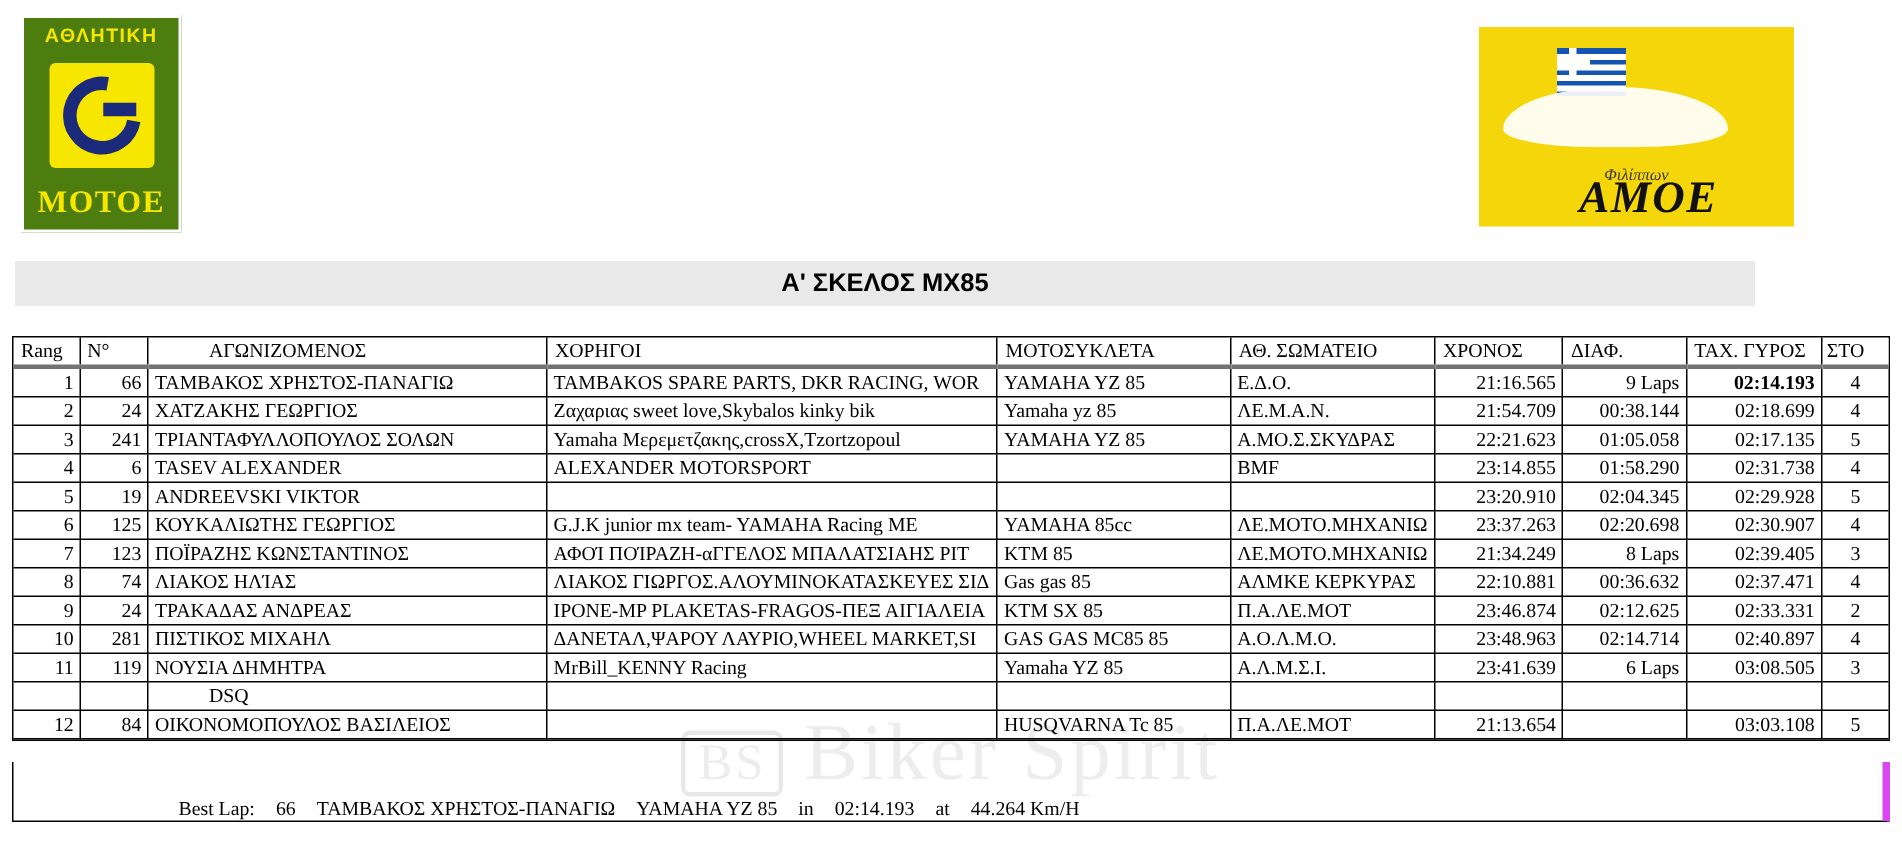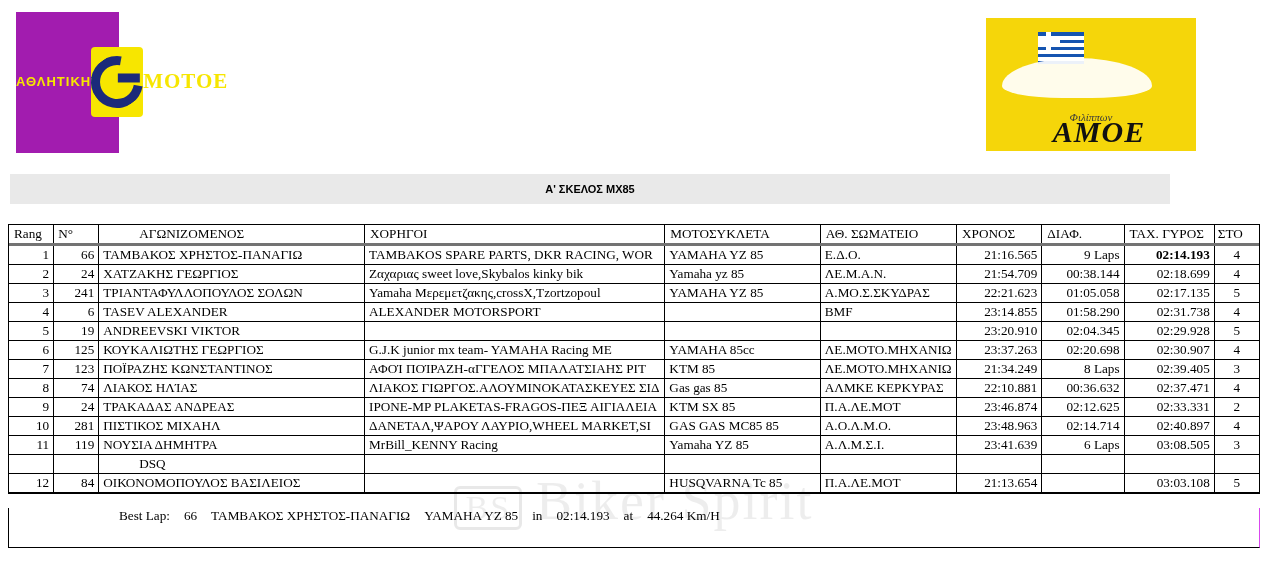--- a/index.html
+++ b/index.html
@@ -18,24 +18,24 @@
 
   
   .header {
     position: relative;
     height: 168px;
   }
   .logo-left {
     position: absolute;
     left: 14px; top: 10px;
     width: 107px; height: 145px;
-    background: #a21caf;
+    background: #4d7c0f;
     border: 2px solid #ffffff;
     display: flex;
-    flex-direction: row;
+    flex-direction: column;
     align-items: center;
     justify-content: space-between;
     padding: 4px 0 6px 0;
   }
   .logo-left .l-top {
     color: #f7e600;
     font-family: "Liberation Sans", sans-serif;
     font-weight: bold;
     font-size: 13px;
     letter-spacing: 1px;
@@ -161,21 +161,21 @@
     left: 10px; top: 174px;
     width: 1160px; height: 30px;
     background: #e9e9e9;
     display: flex;
     align-items: center;
     justify-content: center;
   }
   .subtitle-bar span {
     font-family: "Liberation Sans", sans-serif;
     font-weight: bold;
-    font-size: 11px;
+    font-size: 17px;
     color: #000;
   }
 
   
   .table-wrap {
     position: absolute;
     left: 8px; top: 224px;
     width: 1252px;
     border: 1px solid #000;
     background: #fff;
@@ -226,25 +226,25 @@
   td.best.bold { font-weight: bold; }
   tr.dsq td { height: 19px; padding-left: 40px; }
   td.dsq-label { text-align: left; padding-left: 60px; }
 
   
   .footer {
     position: absolute;
     left: 8px; top: 508px;
     width: 1252px; height: 40px;
     border-left: 1px solid #000;
-    border-right: 1px solid #d946ef;
+    border-right: 5px solid #d946ef;
     border-bottom: 1px solid #000;
     background: #fff;
     display: flex;
-    align-items: flex-start;
+    align-items: flex-end;
     padding-left: 110px;
     font-family: "Liberation Serif", serif;
     font-size: 13.2px;
   }
   .footer .seg { margin-right: 14px; }
 
   
   .watermark {
     position: absolute;
     left: 0; right: 0; top: 470px;

